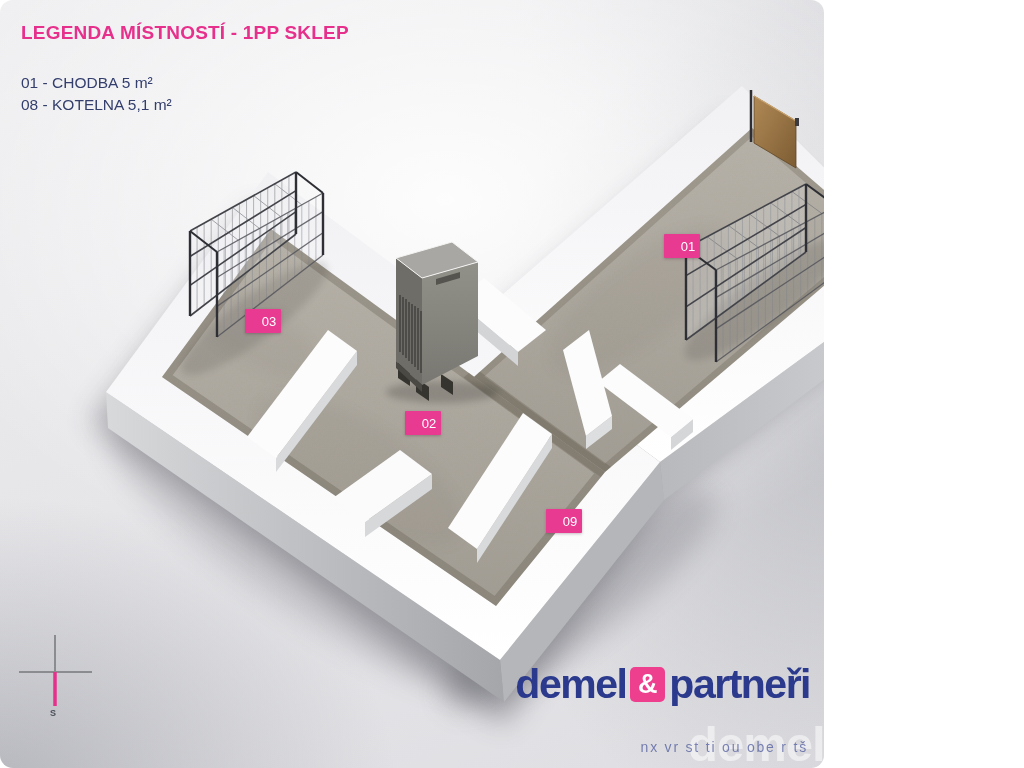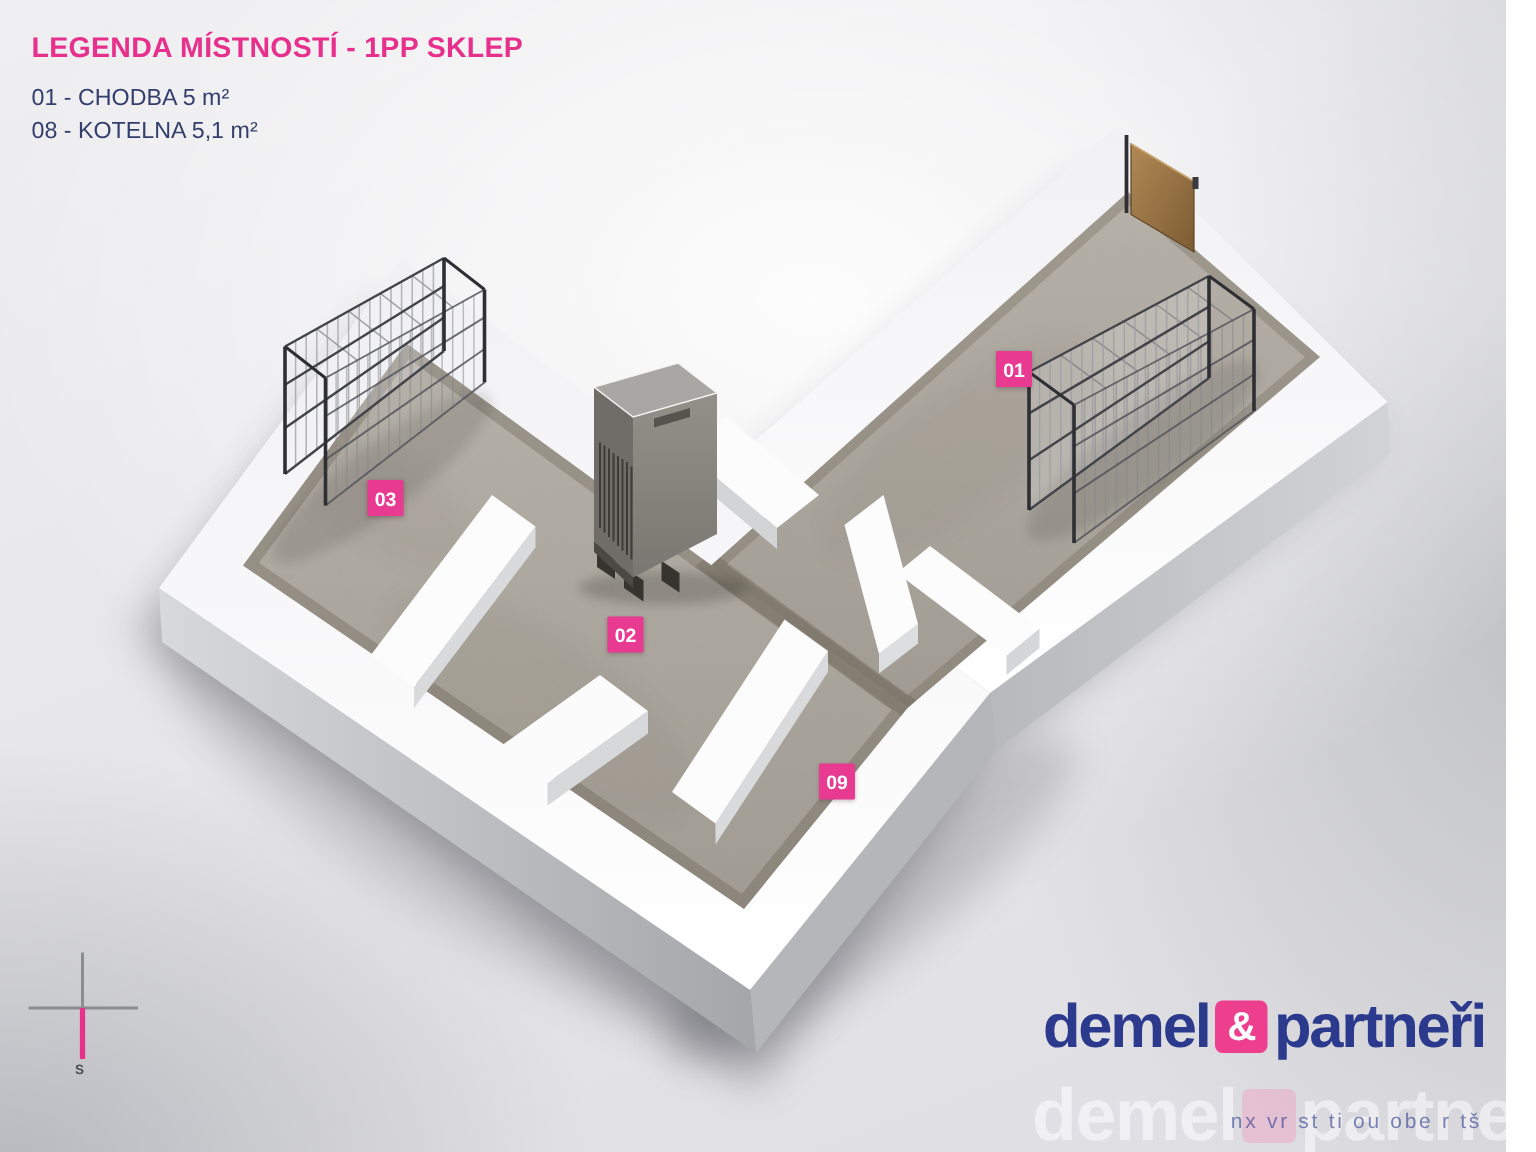--- a/index.html
+++ b/index.html
@@ -1,38 +1,39 @@
 <!DOCTYPE html>
 <html><head>
 <meta charset="utf-8">
 <style>
   html,body{margin:0;padding:0;}
   body{font-family:"Liberation Sans", sans-serif;}
   .stage{
-    position:relative;width:1004px;height:768px;overflow:hidden;
+    position:relative;width:824px;height:768px;overflow:hidden;
     background:
       radial-gradient(900px 620px at 54% 26%, rgba(255,255,255,.9), rgba(255,255,255,0) 62%),
       radial-gradient(720px 520px at 0% 102%, rgba(116,118,128,.40), rgba(116,118,128,0) 55%),
       radial-gradient(620px 720px at 102% 55%, rgba(128,130,138,.34), rgba(128,130,138,0) 60%),
       radial-gradient(520px 320px at 100% 0%, rgba(168,170,178,.22), rgba(168,170,178,0) 60%),
       linear-gradient(160deg,#efeff1 0%,#e7e7ea 45%,#dfdfe3 100%);
+    border-radius: 13px;
   }
   .scene-svg{position:absolute;left:0;top:0;}
   
   .legend{position:absolute;left:21px;top:22px;}
   .legend-title{font-size:19px;font-weight:700;color:#e7308c;letter-spacing:.2px;white-space:nowrap;}
-  .legend-items{margin-top:11px;}
+  .legend-items{margin-top:28px;}
   .legend-item{font-size:15.5px;line-height:21.5px;color:#333e6d;white-space:nowrap;}
   
   .badge{position:absolute;width:24px;height:24px;background:#e73a90;color:#fff;
-    font-size:13px;font-weight:700;display:flex;align-items:center;justify-content:center;
-    box-shadow:0 1px 3px rgba(60,20,40,.28);border-radius:1px;}
+    font-size:13px;font-weight:400;display:flex;align-items:center;justify-content:center;
+    box-shadow:0 1px 3px rgba(60,20,40,.28);border-radius:1px;padding-left:12px;}
   .badge-01{left:664px;top:234px;}
   .badge-02{left:405px;top:411px;text-align:right;}
-  .badge-03{left:245px;top:320px;}
+  .badge-03{left:245px;top:309px;}
   .badge-04{left:546px;top:509px;}
   
   .compass-label{position:absolute;left:50px;top:708px;font-size:9px;font-weight:700;color:#4a4f58;}
   
   .footer{position:absolute;left:21px;top:731px;font-size:19.5px;font-weight:700;color:#2c3a7e;white-space:nowrap;}
   .footer .value{color:#e7308c;}
   
   .watermark{position:absolute;left:688px;top:716px;display:flex;align-items:center;
     font-size:49px;font-weight:700;color:rgba(255,255,255,.52);letter-spacing:-1px;white-space:nowrap;}
   .watermark .wm-tile{display:inline-block;width:36px;height:36px;margin:0 3px;border-radius:5px;

